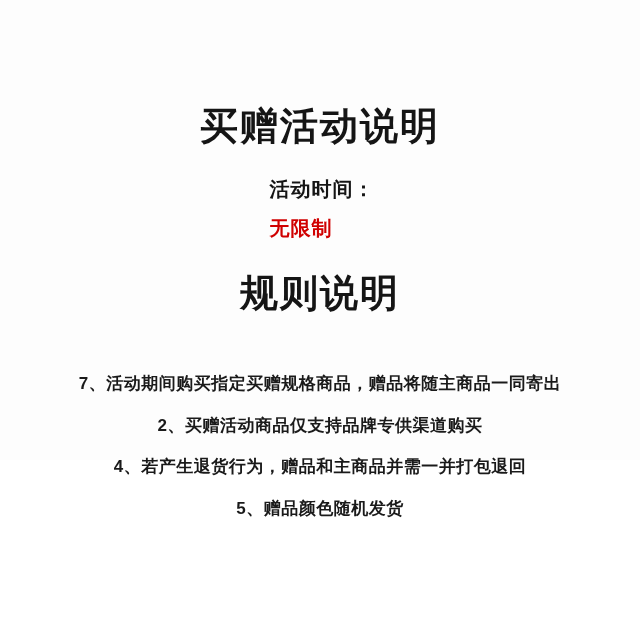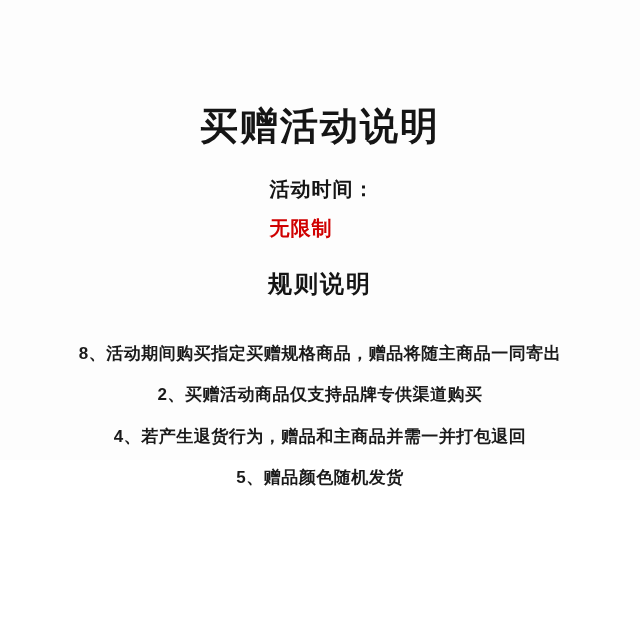--- a/index.html
+++ b/index.html
@@ -45,21 +45,21 @@
     flex-direction: column;
   }
   .subtitle-value {
     color: #d00000;
     font-weight: bold;
     margin-left: 2px;
     margin-top: 12px;
   }
   .section-title {
     margin-top: 26px;
-    font-size: 24px;
+    font-size: 38px;
     font-weight: bold;
     letter-spacing: 2px;
     color: #151515;
     text-align: center;
   }
   .rules {
     margin-top: 22px;
     width: 100%;
     display: flex;
     flex-direction: column;
@@ -84,19 +84,19 @@
   <h1 class="main-title">买赠活动说明</h1>
 
   <div class="subtitle-row">
     <span>活动时间：</span>
     <span class="subtitle-value">无限制</span>
   </div>
 
   <h2 class="section-title">规则说明</h2>
 
   <div class="rules">
-    <div class="rule-item">8、活动期间购买指定买赠规格商品，赠品将随主商品一同寄出</div>
+    <div class="rule-item">7、活动期间购买指定买赠规格商品，赠品将随主商品一同寄出</div>
     <div class="rule-item">2、买赠活动商品仅支持品牌专供渠道购买</div>
     <div class="rule-item">4、若产生退货行为，赠品和主商品并需一并打包退回</div>
     <div class="rule-item">5、赠品颜色随机发货</div>
   </div>
 
 </div>
 
 </body></html>

